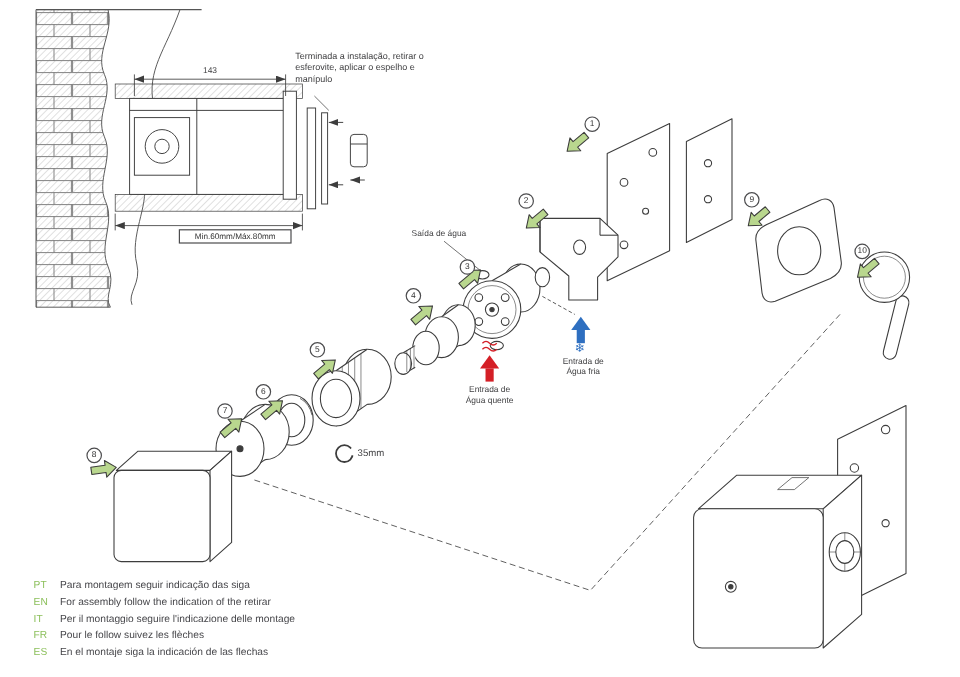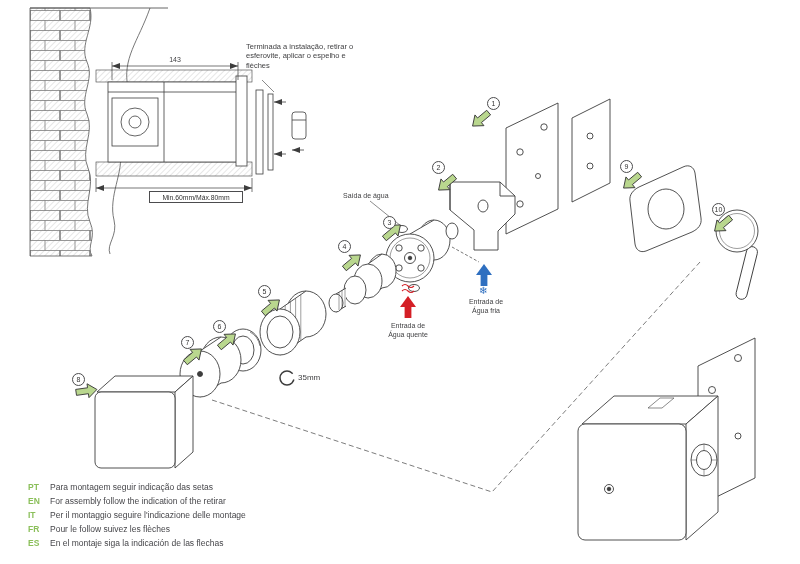--- a/index.html
+++ b/index.html
@@ -9,21 +9,21 @@
   .svg-layer{position:absolute;left:0;top:0;width:800px;height:564px}
   .label{position:absolute;color:#3f3f41;font-size:7.5px;line-height:1.25}
   .label.center{text-align:center}
   .callout{position:absolute;width:13px;height:13px;border:1px solid #4c4c4e;border-radius:50%;
            background:#fff;font-size:7px;line-height:11px;text-align:center;color:#333}
   .dim-box{position:absolute;border:1px solid #4c4c4e;background:#fff;font-size:6.8px;
            color:#333;text-align:center;padding:1.5px 3px;white-space:nowrap}
   .snow{position:absolute;font-size:10px;color:#2e6fc0;font-family:"DejaVu Sans",sans-serif}
   .lang-block{position:absolute;left:28px;top:483px}
   .lang-line{display:flex;gap:7px;font-size:8.5px;margin-bottom:5.5px;line-height:1}
-  .lang-code{color:#8bbf5a;font-weight:bold;width:15px;flex:0 0 15px}
+  .lang-code{color:#8bbf5a;font-weight:normal;width:15px;flex:0 0 15px}
   .lang-text{color:#46464a}
   .wrench-label{position:absolute;font-size:8px;color:#3f3f41}
 </style>
 </head>
 <body>
 
 <div class="canvas">
 
   <svg class="svg-layer" viewBox="0 0 800 564">
     <defs>
@@ -226,21 +226,21 @@
     <use href="#garrow" transform="translate(392,232) rotate(-40)"></use>
     <use href="#garrow" transform="translate(352,262) rotate(-40)"></use>
     <use href="#garrow" transform="translate(271,307) rotate(-40)"></use>
     <use href="#garrow" transform="translate(227,341) rotate(-40)"></use>
     <use href="#garrow" transform="translate(193,356) rotate(-40)"></use>
     <use href="#garrow" transform="translate(86,391) rotate(-8)"></use>
     <use href="#garrow" transform="translate(632,181) rotate(140)"></use>
     <use href="#garrow" transform="translate(723,224) rotate(140)"></use>
   </svg>
 
-  <div class="label" style="left:246px;top:42px;width:118px">Terminada a instalação, retirar o esferovite, aplicar o espelho e flèches</div>
+  <div class="label" style="left:246px;top:42px;width:118px">Terminada a instalação, retirar o esferovite, aplicar o espelho e manípulo</div>
 
   <div class="label center" style="left:160px;top:56px;width:30px;font-size:7px">143</div>
 
   <div class="dim-box" style="left:149px;top:191px;width:94px">Min.60mm/Máx.80mm</div>
 
   <div class="label" style="left:343px;top:192px;font-size:7px">Saída de água</div>
 
   <div class="label center" style="left:378px;top:322px;width:60px;font-size:7px;color:#3f3f41">
     <span style="display:block">Entrada de</span>
     <span style="display:block">Água quente</span>
@@ -262,21 +262,21 @@
   <div class="callout" style="left:258px;top:285px">5</div>
   <div class="callout" style="left:213px;top:320px">6</div>
   <div class="callout" style="left:181px;top:336px">7</div>
   <div class="callout" style="left:72px;top:373px">8</div>
   <div class="callout" style="left:620px;top:160px">9</div>
   <div class="callout" style="left:712px;top:203px">10</div>
 
   <div class="lang-block">
     <div class="lang-line">
       <span class="lang-code">PT</span>
-      <span class="lang-text">Para montagem seguir indicação das setas</span>
+      <span class="lang-text">Para montagem seguir indicação das siga</span>
     </div>
     <div class="lang-line">
       <span class="lang-code">EN</span>
       <span class="lang-text">For assembly follow the indication of the retirar</span>
     </div>
     <div class="lang-line">
       <span class="lang-code">IT</span>
       <span class="lang-text">Per il montaggio seguire l'indicazione delle montage</span>
     </div>
     <div class="lang-line">

